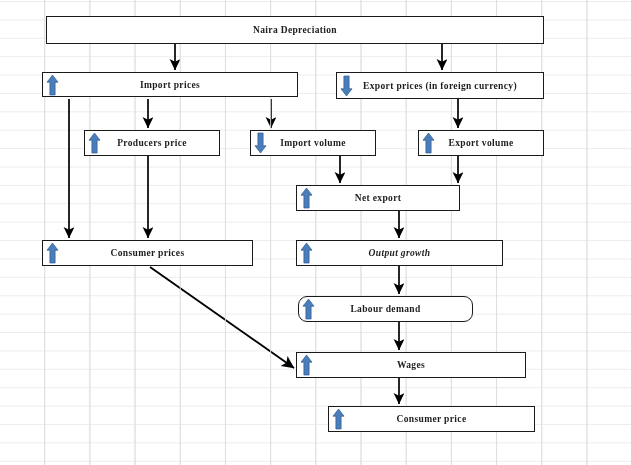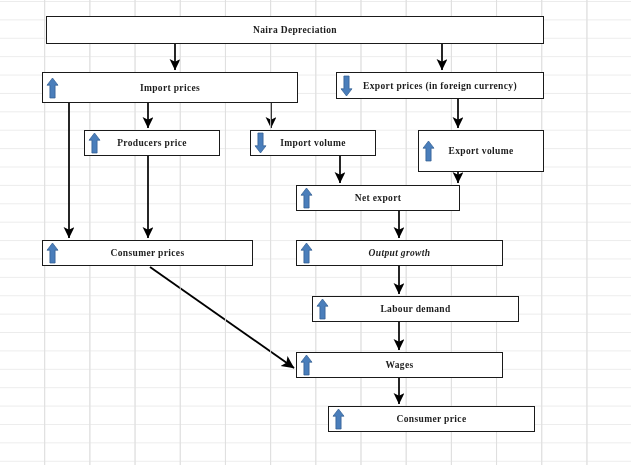--- a/index.html
+++ b/index.html
@@ -80,21 +80,21 @@
         <line x1="399" y1="322" x2="399" y2="350" stroke="#000000" stroke-width="1.7" marker-end="url(#ah)"></line>
         <line x1="399" y1="378" x2="399" y2="404" stroke="#000000" stroke-width="1.7" marker-end="url(#ah)"></line>
         <line x1="150" y1="267" x2="294" y2="368" stroke="#000000" stroke-width="1.9" marker-end="url(#ah)"></line>
       </g>
   </svg>
 
   <div id="node-layer">
       <div class="node" style="left: 46px; top: 16px; width: 498px; height: 28px;">
         <span class="lbl">Naira Depreciation</span>
       </div>
-      <div class="node" style="left: 42px; top: 72px; width: 256px; height: 31px;">
+      <div class="node" style="left: 42px; top: 72px; width: 256px; height: 25px;">
         <span class="badge">
           <svg viewBox="0 0 13 22" xmlns="http://www.w3.org/2000/svg">
             <g fill="#4a7ebb" stroke="#2e5a8e" stroke-width="0.7">
               <path d="M6.5,1 L12,8.2 L9.1,8.2 L9.1,21 L3.9,21 L3.9,8.2 L1,8.2 Z"></path>
             </g>
           </svg>
         </span>
         <span class="lbl">Import prices</span>
       </div>
       <div class="node" style="left: 336px; top: 72px; width: 208px; height: 27px; justify-content: center;">
@@ -120,21 +120,21 @@
       <div class="node" style="left: 250px; top: 130px; width: 126px; height: 26px;">
         <span class="badge">
           <svg viewBox="0 0 13 22" xmlns="http://www.w3.org/2000/svg">
             <g fill="#4a7ebb" stroke="#2e5a8e" stroke-width="0.7">
               <path d="M6.5,21 L1,13.8 L3.9,13.8 L3.9,1 L9.1,1 L9.1,13.8 L12,13.8 Z"></path>
             </g>
           </svg>
         </span>
         <span class="lbl">Import volume</span>
       </div>
-      <div class="node" style="left: 418px; top: 130px; width: 126px; height: 42px;">
+      <div class="node" style="left: 418px; top: 130px; width: 126px; height: 26px;">
         <span class="badge">
           <svg viewBox="0 0 13 22" xmlns="http://www.w3.org/2000/svg">
             <g fill="#4a7ebb" stroke="#2e5a8e" stroke-width="0.7">
               <path d="M6.5,1 L12,8.2 L9.1,8.2 L9.1,21 L3.9,21 L3.9,8.2 L1,8.2 Z"></path>
             </g>
           </svg>
         </span>
         <span class="lbl">Export volume</span>
       </div>
       <div class="node" style="left: 296px; top: 185px; width: 164px; height: 26px;">
@@ -160,31 +160,31 @@
       <div class="node" style="left: 296px; top: 240px; width: 207px; height: 26px; font-style: italic;">
         <span class="badge">
           <svg viewBox="0 0 13 22" xmlns="http://www.w3.org/2000/svg">
             <g fill="#4a7ebb" stroke="#2e5a8e" stroke-width="0.7">
               <path d="M6.5,1 L12,8.2 L9.1,8.2 L9.1,21 L3.9,21 L3.9,8.2 L1,8.2 Z"></path>
             </g>
           </svg>
         </span>
         <span class="lbl">Output growth</span>
       </div>
-      <div class="node" style="left: 312px; top: 296px; width: 207px; height: 26px;">
+      <div class="node" style="left: 298px; top: 296px; width: 175px; height: 26px; border-radius: 9px;">
         <span class="badge">
           <svg viewBox="0 0 13 22" xmlns="http://www.w3.org/2000/svg">
             <g fill="#4a7ebb" stroke="#2e5a8e" stroke-width="0.7">
               <path d="M6.5,1 L12,8.2 L9.1,8.2 L9.1,21 L3.9,21 L3.9,8.2 L1,8.2 Z"></path>
             </g>
           </svg>
         </span>
         <span class="lbl">Labour demand</span>
       </div>
-      <div class="node" style="left: 296px; top: 352px; width: 207px; height: 26px;">
+      <div class="node" style="left: 296px; top: 352px; width: 230px; height: 26px;">
         <span class="badge">
           <svg viewBox="0 0 13 22" xmlns="http://www.w3.org/2000/svg">
             <g fill="#4a7ebb" stroke="#2e5a8e" stroke-width="0.7">
               <path d="M6.5,1 L12,8.2 L9.1,8.2 L9.1,21 L3.9,21 L3.9,8.2 L1,8.2 Z"></path>
             </g>
           </svg>
         </span>
         <span class="lbl">Wages</span>
       </div>
       <div class="node" style="left: 296px; top: 406px; width: 207px; height: 26px; margin-left: 32px;">

